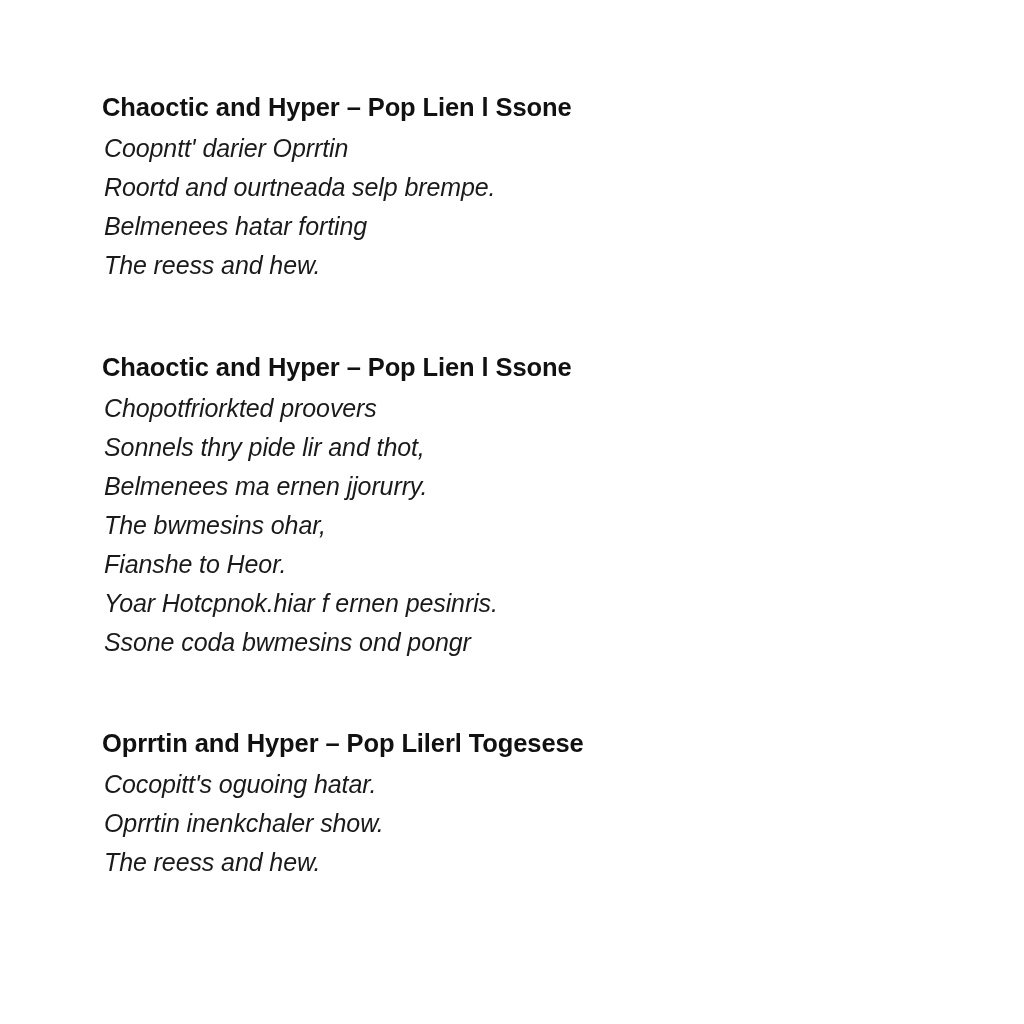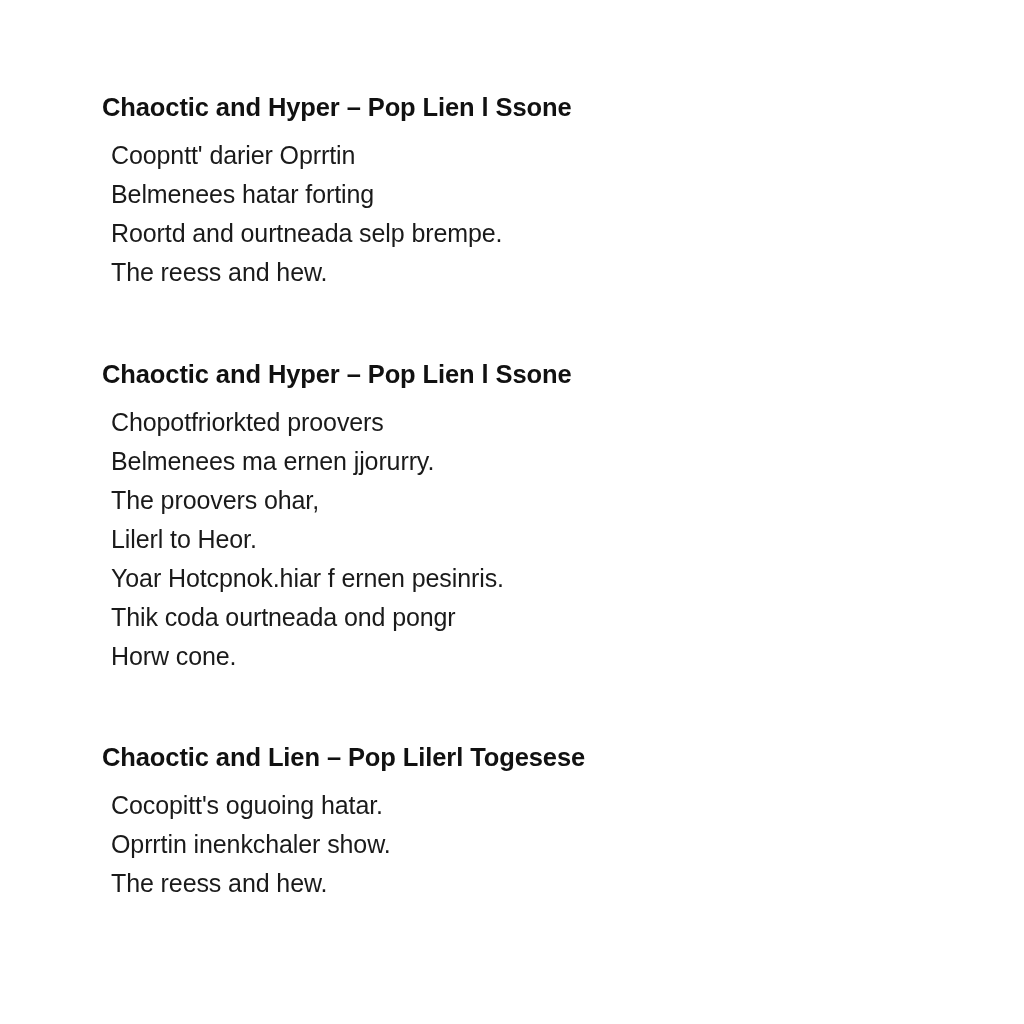--- a/index.html
+++ b/index.html
@@ -37,23 +37,24 @@
     font-weight: bold;
     font-size: 25.5px;
     line-height: 39px;
     color: #111111;
     letter-spacing: -0.1px;
     white-space: pre;
     margin: 0 0 1px 0;
   }
 
   .block-lines {
-    margin: 9px;
+    margin: 2px;
     padding: 0;
     list-style: none;
+    font-style: italic;
   }
 
   .block-line {
     font-family: "Liberation Sans", sans-serif;
     font-weight: normal;
     font-size: 25px;
     line-height: 39px;
     color: #1a1a1a;
     letter-spacing: -0.1px;
     white-space: pre;
@@ -65,41 +66,41 @@
 </style>
 </head>
 <body>
 
 <div id="page">
 
   <section class="block" id="block-1">
     <h2 class="block-heading">Chaoctic and Hyper – Pop Lien l Ssone</h2>
     <ul class="block-lines">
       <li class="block-line">Coopntt' darier Oprrtin</li>
+      <li class="block-line">Roortd and ourtneada selp brempe.</li>
       <li class="block-line">Belmenees hatar forting</li>
-      <li class="block-line">Roortd and ourtneada selp brempe.</li>
       <li class="block-line">The reess and hew.</li>
     </ul>
   </section>
 
   <section class="block" id="block-2">
     <h2 class="block-heading">Chaoctic and Hyper – Pop Lien l Ssone</h2>
     <ul class="block-lines">
       <li class="block-line">Chopotfriorkted proovers</li>
+      <li class="block-line">Sonnels thry pide lir and thot,</li>
       <li class="block-line">Belmenees ma ernen jjorurry.</li>
-      <li class="block-line">The proovers ohar,</li>
-      <li class="block-line">Lilerl to Heor.</li>
+      <li class="block-line">The bwmesins ohar,</li>
+      <li class="block-line">Fianshe to Heor.</li>
       <li class="block-line">Yoar Hotcpnok.hiar f ernen pesinris.</li>
-      <li class="block-line">Thik coda ourtneada ond pongr</li>
-      <li class="block-line">Horw cone.</li>
+      <li class="block-line">Ssone coda bwmesins ond pongr</li>
     </ul>
   </section>
 
   <section class="block" id="block-3">
-    <h2 class="block-heading">Chaoctic and Lien – Pop Lilerl Togesese</h2>
+    <h2 class="block-heading">Oprrtin and Hyper – Pop Lilerl Togesese</h2>
     <ul class="block-lines">
       <li class="block-line">Cocopitt's oguoing hatar.</li>
       <li class="block-line">Oprrtin inenkchaler show.</li>
       <li class="block-line">The reess and hew.</li>
     </ul>
   </section>
 
 </div>
 
 </body></html>

